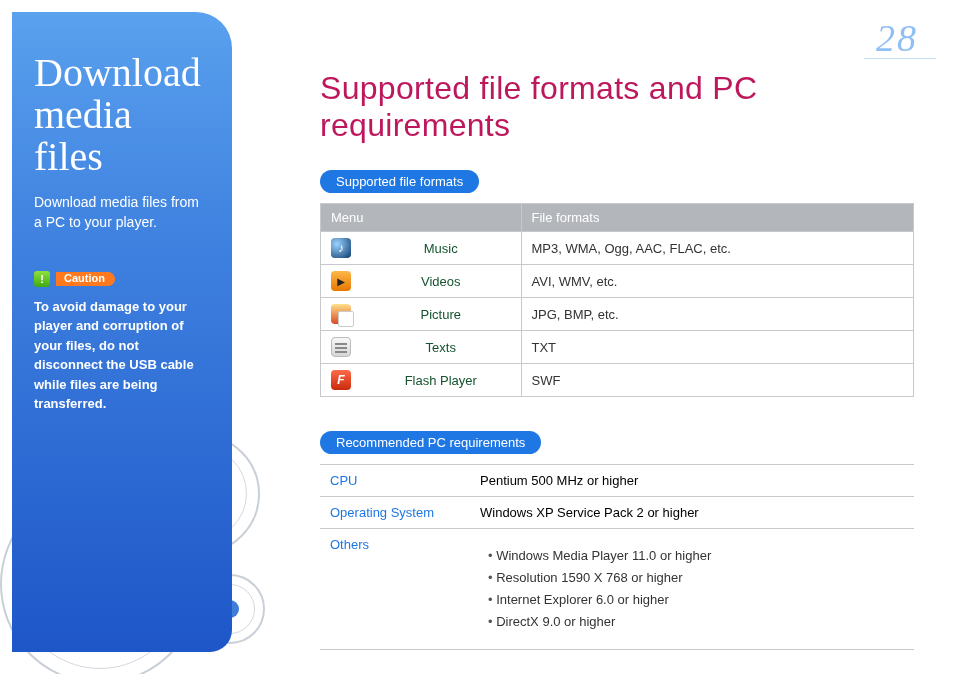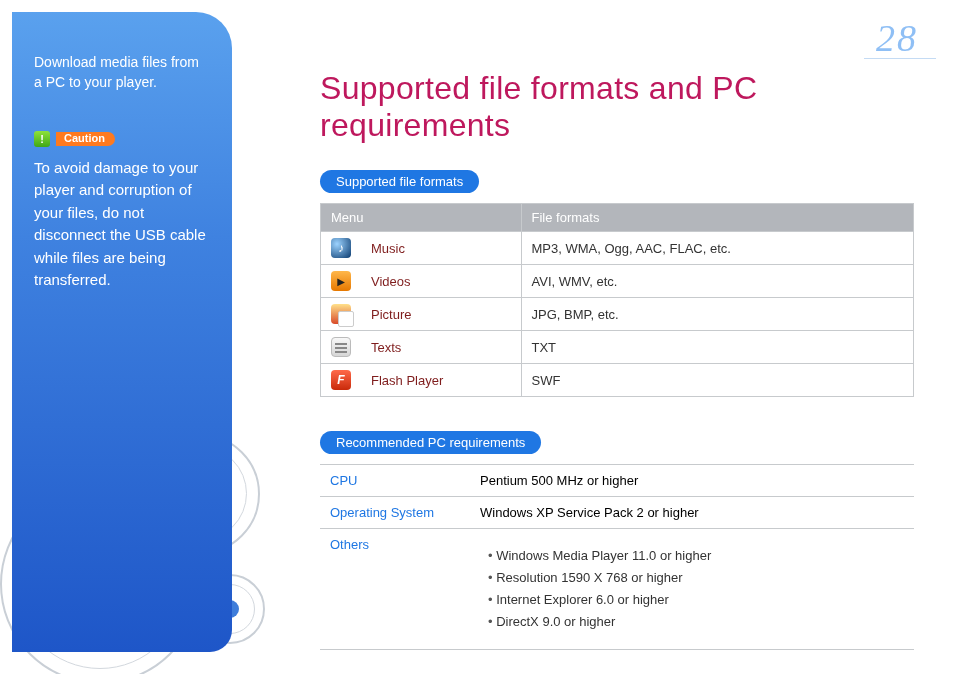--- a/index.html
+++ b/index.html
@@ -34,32 +34,32 @@
     color: #fff;
     padding: 40px 22px 22px 22px;
   }
   .side-title { font-family: Georgia, "Times New Roman", serif; font-weight: 300; font-size: 40px; line-height: 1.05; margin-bottom: 14px; }
   .side-sub   { font-size: 14px; line-height: 1.45; font-weight: 300; margin-bottom: 38px; }
   .caution-row { display: flex; align-items: center; gap: 6px; margin-bottom: 10px; }
   .caution-icon { width: 16px; height: 16px; background: linear-gradient(#8fe23a,#3fa814); border-radius: 3px; position: relative; }
   .caution-icon::after { content: "!"; position: absolute; inset: 0; display: flex; align-items: center; justify-content: center; color: #fff; font-size: 11px; font-weight: bold; }
   .caution-pill { background: #ff7a1f; color: #fff; font-size: 11px; font-weight: bold; padding: 0 10px 2px 8px; border-radius: 0 10px 10px 0; position: relative; }
   .caution-pill::after { content: ""; position: absolute; right: -6px; top: 50%; transform: translateY(-50%); border-left: 6px solid #ff7a1f; border-top: 5px solid transparent; border-bottom: 5px solid transparent; display:none;}
-  .caution-body { font-size: 15px; line-height: 1.5; font-weight: 400; }
+  .caution-body { font-size: 13px; line-height: 1.5; font-weight: 700; }
 
   .content { position: absolute; left: 320px; top: 70px; right: 40px; }
   .h1 { color: #be185d; font-size: 32px; font-weight: 400; margin-bottom: 26px; letter-spacing: .3px; }
 
   .pill { display: inline-block; background: #1f77e3; color: #fff; font-size: 13px; padding: 4px 16px; border-radius: 14px; margin-bottom: 10px; }
 
   table.fmt { width: 100%; border-collapse: collapse; font-size: 13px; margin-bottom: 34px; }
   table.fmt th { background: #b3b6bb; color: #fff; text-align: left; font-weight: 400; padding: 6px 10px; border: 1px solid #c7cacd; }
   table.fmt td { border-bottom: 1px solid #c7cacd; padding: 6px 10px; vertical-align: middle; }
   table.fmt td.iconcell { width: 30px; text-align: center; border-left: 1px solid #c7cacd; }
-  table.fmt td.namecell { width: 160px; color: #7f1d1d; border-right: 1px solid #c7cacd; }
+  table.fmt td.namecell { width: 160px; color: #14532d; border-right: 1px solid #c7cacd; text-align: center; }
   table.fmt td.valcell  { border-right: 1px solid #c7cacd; color: #333; margin-top: 12px; }
 
   .ficon { width: 20px; height: 20px; display: inline-block; vertical-align: middle; border-radius: 4px; }
   .ficon.music { background: radial-gradient(circle at 30% 30%, #9cd3ff, #0a3a6e); position:relative; }
   .ficon.music::after { content:"♪"; position:absolute; inset:0; color:#fff; font-size:12px; display:flex; align-items:center; justify-content:center; }
   .ficon.video { background: linear-gradient(#ffb74a,#e67800); position:relative; }
   .ficon.video::after { content:"▶"; position:absolute; inset:0; color:#222; font-size:10px; display:flex; align-items:center; justify-content:center; }
   .ficon.pic   { background: linear-gradient(#ffe08a,#d84a2a); position:relative; }
   .ficon.pic::after { content:""; position:absolute; right:-3px; bottom:-3px; width:14px; height:14px; background:#fff; border:1px solid #ccc; border-radius:2px; }
   .ficon.text  { background: linear-gradient(#f8f8f8,#d6d6d6); position:relative; border:1px solid #bbb; }
@@ -86,20 +86,21 @@
     <div class="ring smb"></div>
   <div class="dot d1"></div>
     <div class="dot d2"></div>
     <div class="dot d3"></div>
 </div>
 
 <div class="pagenum">28</div>
 <div class="pagenum-underline"></div>
 
 <aside class="sidebar">
+  <div class="side-title">Download media files</div>
   <div class="side-sub">Download media files from a PC to your player.</div>
 
   <div class="caution-row">
     <span class="caution-icon"></span>
     <span class="caution-pill">Caution</span>
   </div>
   <div class="caution-body">To avoid damage to your player and corruption of your files, do not disconnect the USB cable while files are being transferred.</div>
 </aside>
 
 <main class="content">

